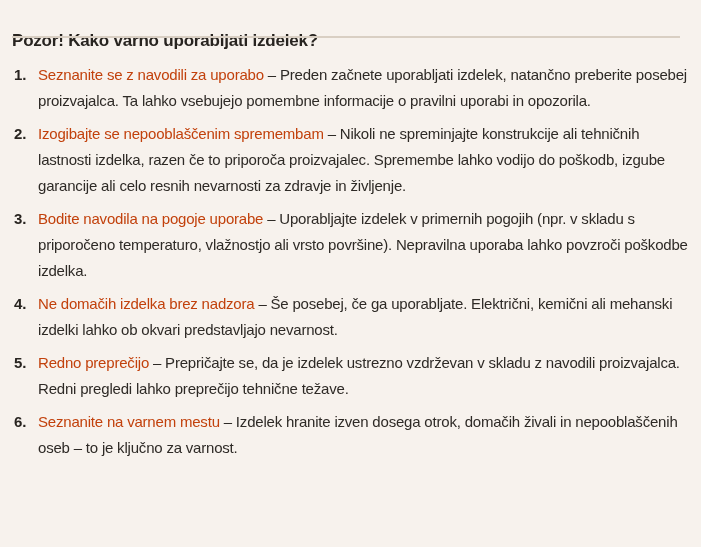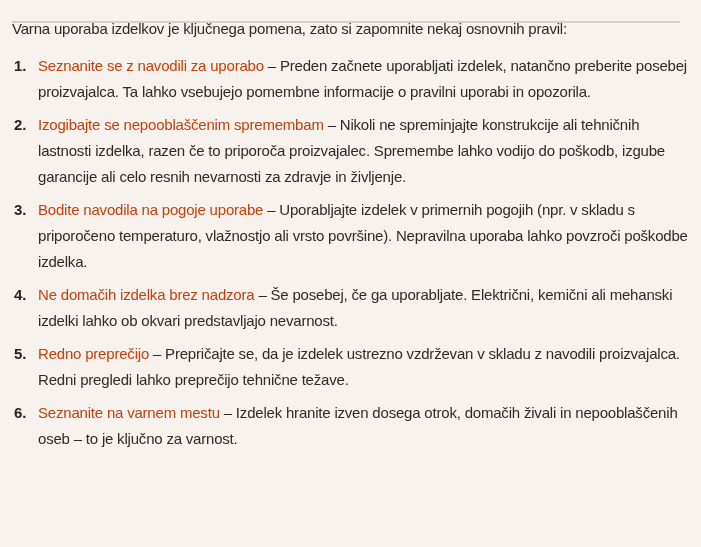--- a/index.html
+++ b/index.html
@@ -67,21 +67,21 @@
   ol.rules-list .lead {
     font-weight: 400;
     color: #c2410c;
   }
 </style>
 </head>
 <body>
 
 <div class="page">
   <div class="rule rule-top"></div>
-  <p class="article-intro">Varna uporaba izdelkov je ključnega pomena, zato si zapomnite nekaj osnovnih pravil:</p>
+  <h1 class="article-title">Pozor! Kako varno uporabljati izdelek?</h1>
   <ol class="rules-list" id="rules-list">
   <li>
     <span class="num">1.</span>
     <span class="item-text"><strong class="lead">Seznanite se z navodili za uporabo</strong><span class="rest"> – Preden začnete uporabljati izdelek, natančno preberite posebej proizvajalca. Ta lahko vsebujejo pomembne informacije o pravilni uporabi in opozorila.</span></span>
   </li>
 
   <li>
     <span class="num">2.</span>
     <span class="item-text"><strong class="lead">Izogibajte se nepooblaščenim spremembam</strong><span class="rest"> – Nikoli ne spreminjajte konstrukcije ali tehničnih lastnosti izdelka, razen če to priporoča proizvajalec. Spremembe lahko vodijo do poškodb, izgube garancije ali celo resnih nevarnosti za zdravje in življenje.</span></span>
   </li>

